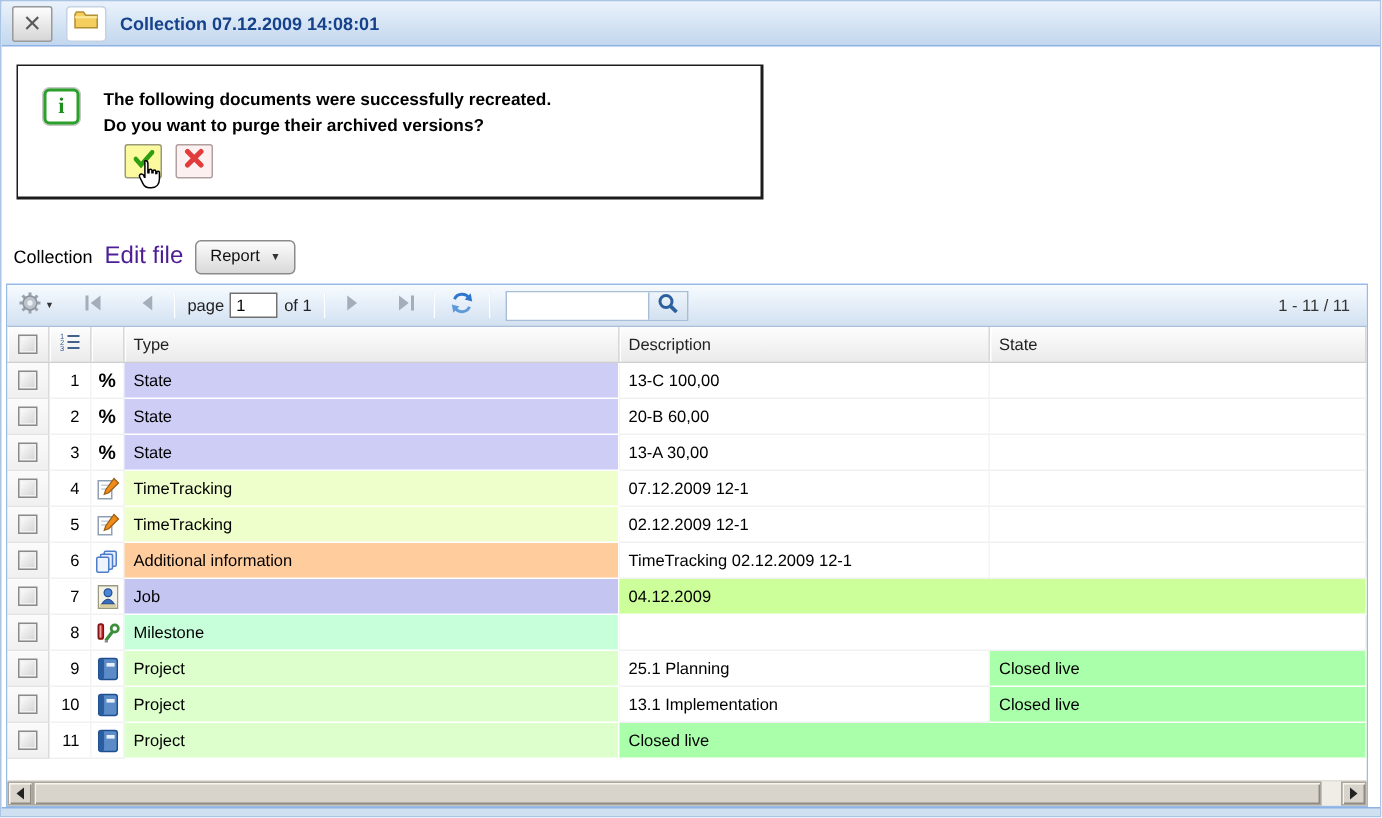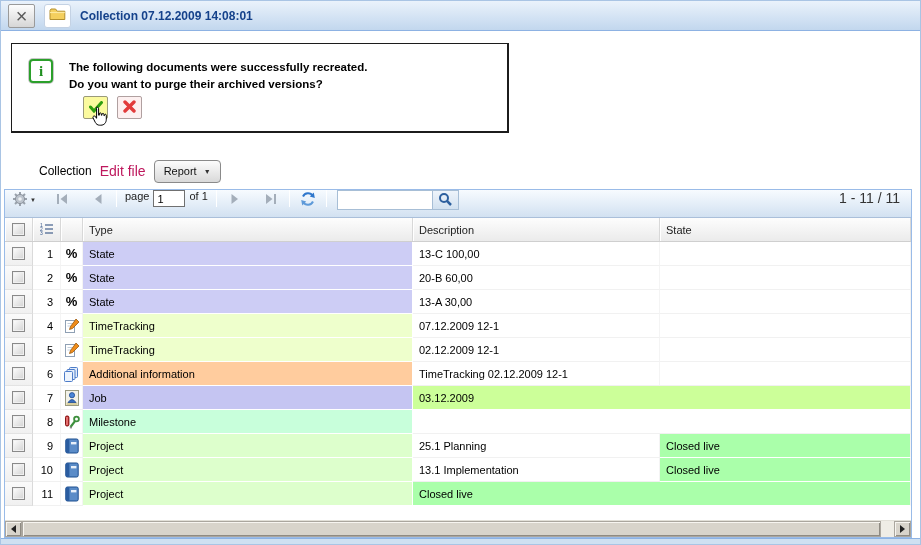--- a/index.html
+++ b/index.html
@@ -27,46 +27,46 @@
     font-family:"Liberation Serif", serif; font-weight:bold; font-size:15px; color:#1f8f1f; }
   .dlg-msg{ position:absolute; left:57px; top:15px; font-size:11.5px; font-weight:bold; color:#000; line-height:17px; }
   .dlg-buttons{ position:absolute; left:71px; top:52px; display:flex; gap:9px; }
   .dlg-btn{ width:25px; height:23px; border:1px solid #9a9a7a; border-radius:2px;
     display:flex; align-items:center; justify-content:center; position:relative; }
   .dlg-yes{ background:#fbfa9e; }
   .dlg-no{ background:#fdf0f0; border-color:#b0a0a0; }
   .hand-cursor{ position:absolute; left:7px; top:9px; z-index:5; }
 
   
-  .collection-bar{ position:absolute; left:8px; top:157px; height:26px; display:flex; align-items:center; gap:8px;margin-left:30px; }
+  .collection-bar{ position:absolute; left:8px; top:157px; height:26px; display:flex; align-items:center; gap:8px; }
   .col-label{ font-size:12px; color:#000; }
-  .edit-link{ font-size:14px; color:#be185d; cursor:pointer; }
+  .edit-link{ font-size:16px; color:#4c1d95; cursor:pointer; }
   .report-btn{ height:23px; padding:0 9px; border:1px solid #8a8a8a; border-radius:4px;
     background:linear-gradient(#fcfcfc,#d9d9d9); display:flex; align-items:center; gap:7px;
     font-size:11px; color:#111; }
   .report-caret{ font-size:7px; color:#333; }
 
   
   .grid-panel{ position:absolute; left:3px; top:188px; width:908px; height:349px;
     border:1px solid #99bbe8; background:#fff; display:flex; flex-direction:column; }
 
   .toolbar{ height:28px; flex:0 0 28px; background:linear-gradient(#f7fbff,#d2e1f1);
-    border-bottom:1px solid #aabfda; display:flex; padding:0 7px; gap:4px;
+    border-bottom:1px solid #aabfda; display:flex; align-items:center; padding:0 7px; gap:4px;
     font-size:11px; color:#222; }
   .tool-btn{ height:20px; min-width:20px; display:flex; align-items:center; justify-content:center; gap:2px; }
   .tsep{ width:1px; height:17px; background:#bccadc; border-right:1px solid #fff; margin:0 4px; }
   .page-input{ width:32px; height:17px; border:1px solid #707070; font-size:11px; padding:0 3px;
     font-family:"Liberation Sans", sans-serif; }
   .search-box{ width:122px; height:20px; border:1px solid #a7bed6; background:#fff; display:flex; margin-left:2px; }
   .search-box input{ flex:1; min-width:0; border:0; outline:none; font-size:11px; padding:0 4px;
     font-family:"Liberation Sans", sans-serif; }
   .search-btn{ width:26px; background:linear-gradient(#eef4fb,#d2e1f0); border-left:1px solid #a7bed6;
     display:flex; align-items:center; justify-content:center; }
   .tb-spacer{ flex:1; }
-  .range-label{ font-size:14px; color:#333; margin-right:4px; }
+  .range-label{ font-size:11px; color:#333; margin-right:4px; }
 
   .grid-header{ display:flex; height:24px; flex:0 0 24px;
     background:linear-gradient(#fdfdfd,#ebebeb); border-bottom:1px solid #cfcfcf; }
   .h{ display:flex; align-items:center; font-size:11px; color:#222;
       border-right:1px solid #d8d8d8; box-shadow:inset 1px 0 0 #fff; white-space:nowrap; }
   .h-check{ width:28px; justify-content:center; }
   .h-num{ width:28px; justify-content:center; }
   .h-icon{ width:22px; }
   .h-type{ width:330px; padding-left:6px; }
   .h-desc{ width:247px; padding-left:6px; }
@@ -371,21 +371,21 @@
           <div class="c c-num">7</div>
           <div class="c c-icon">
             <svg width="14" height="16" viewBox="0 0 14 16">
               <rect x="0.5" y="0.5" width="13" height="15" fill="#f3f2e8" stroke="#9a9a80"></rect>
               <rect x="1.5" y="12.5" width="11" height="2.5" fill="#d9cf9e"></rect>
               <circle cx="7" cy="5.2" r="2.6" fill="#4a86d8" stroke="#204a90" stroke-width="0.8"></circle>
               <path d="M3 12.5 Q7 6.5 11 12.5 Z" fill="#3a6fc0" stroke="#204a90" stroke-width="0.8"></path>
             </svg>
           </div>
           <div class="c c-type" style="background:#c5c5f2">Job</div>
-          <div class="c c-state tinted" style="background:#ccff99">03.12.2009</div>
+          <div class="c c-state tinted" style="background:#ccff99">04.12.2009</div>
         </div>
         <div class="grid-row">
           <div class="c c-check">
             <span class="checkbox"></span>
           </div>
           <div class="c c-num">8</div>
           <div class="c c-icon">
             <svg width="16" height="15" viewBox="0 0 16 15">
               <rect x="1.5" y="2" width="3.4" height="10" rx="1.4" fill="#cc2525" stroke="#801414"></rect>
               <rect x="2.4" y="3" width="1.2" height="8" fill="#f2a0a0"></rect>

